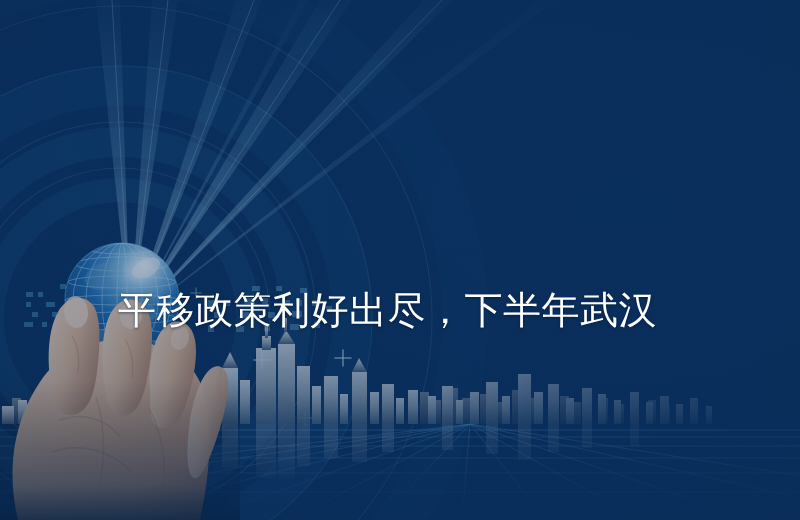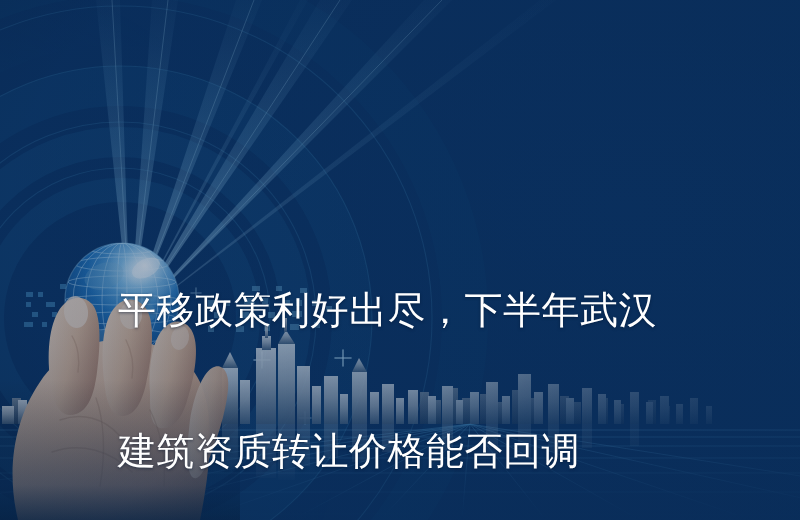--- a/index.html
+++ b/index.html
@@ -441,16 +441,15 @@
     </svg>
   </div>
 
   <div class="layer" style="background:
          radial-gradient(140% 120% at 78% 40%, rgba(10,48,96,0.0) 0%, rgba(9,42,84,0.35) 55%, rgba(7,32,64,0.72) 100%),
          linear-gradient(to right, rgba(8,40,80,0) 0%, rgba(9,44,86,0.25) 48%, rgba(9,46,90,0.55) 100%);">
   </div>
 
   <div id="headline">
     <span class="ln">平移政策利好出尽，下半年武汉</span>
-    <span class="ln">建筑资质转让价格能否回调</span>
   </div>
 
 </div>
 
 </body></html>

